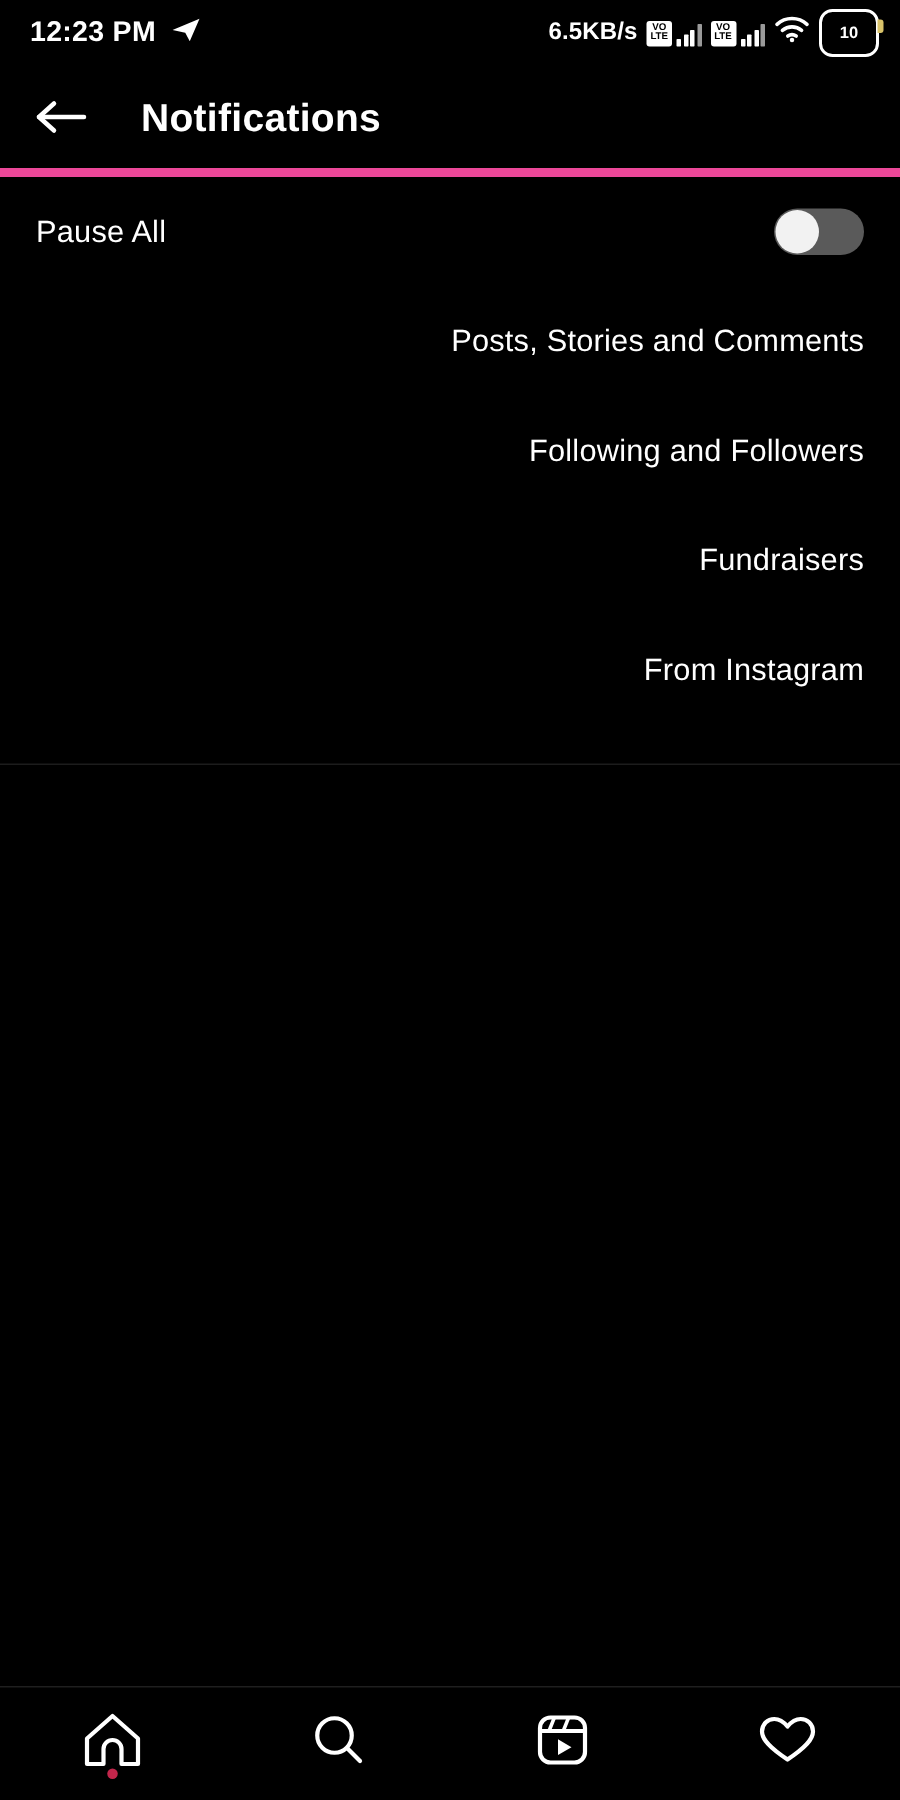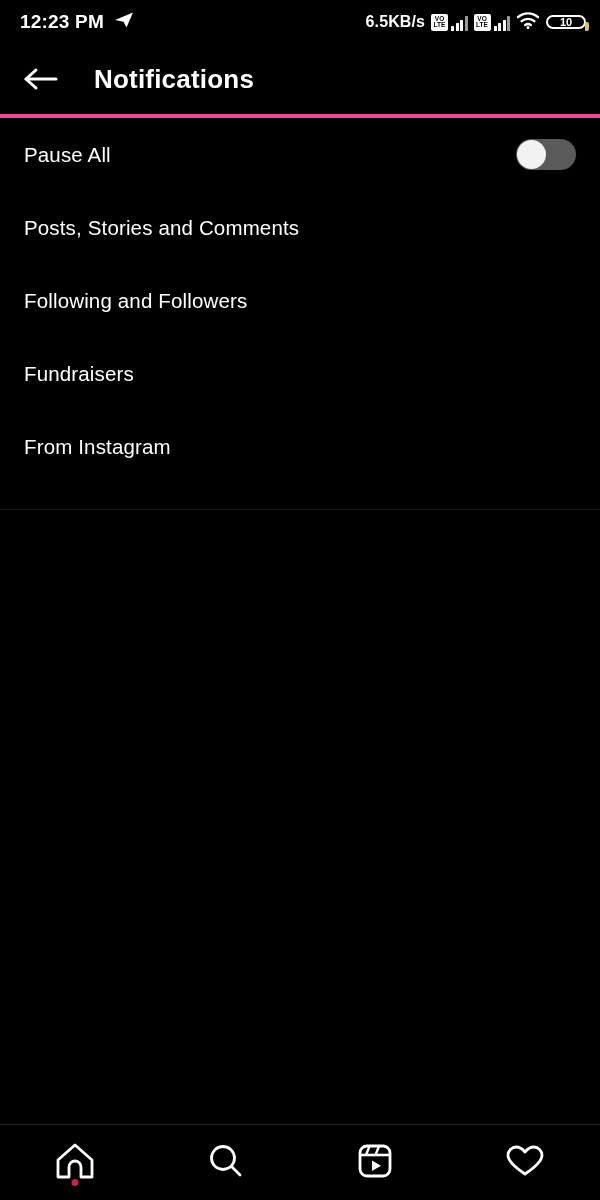--- a/index.html
+++ b/index.html
@@ -27,51 +27,51 @@
     align-items:center; justify-content:center; line-height:1;
     font-size:6.5px; font-weight:700;
   }
   .bars { display:flex; align-items:flex-end; gap:1.5px; height:17px; }
   .bars i { display:block; width:3px; background:#fff; border-radius:.5px; }
   .bars i:nth-child(1){height:5px;}
   .bars i:nth-child(2){height:8px;}
   .bars i:nth-child(3){height:11px;}
   .bars i:nth-child(4){height:15px; background:#9a9a9a;}
   .batt {
-    position:relative; width:40px; height:14px;
+    position:relative; width:40px; height:32px;
     border:2px solid #fff; border-radius:9px;
     display:flex; align-items:center; justify-content:center;
     font-size:11px; font-weight:700; color:#fff;
   }
   .batt::after{
     content:""; position:absolute; right:-5px; top:5px;
     width:4px; height:9px; background:#d9c36a; border-radius:0 2px 2px 0;
   }
 
   
   .header {
     height:74px; display:flex; align-items:center;
     padding-left:22px; gap:32px;
-    border-bottom:4px solid #ec4899;
+    border-bottom:6px solid #ec4899;
   }
   .back-arrow { width:40px; height:30px; cursor:pointer; }
   .page-title { color:#fff; font-size:26px; font-weight:700; letter-spacing:.2px; }
 
   
   .content { padding-top:0; }
   .section-title {
     color:#fff; font-size:20.5px; font-weight:700;
     padding:42px 0 0 24px; letter-spacing:.1px;
   }
   .section-block { padding-bottom:26px; }
   .divider { height:1px; background:#1c1c1c; }
 
   .row {
     position:relative; display:flex; align-items:center;
-    height:73px; padding:0 24px; color:#fff;
+    height:73px; padding:0 24px; color:#fff;justify-content:flex-end;
   }
   .row-label { font-size:20.5px; font-weight:400; letter-spacing:.15px; }
   .row.highlight { border:4px solid #e8333f; margin:0 6px; height:62px; }
 
   
   .toggle {
     margin-left:auto; width:60px; height:31px;
     background:#5a5a5a; border-radius:16px; position:relative;
   }
   .toggle .knob {

